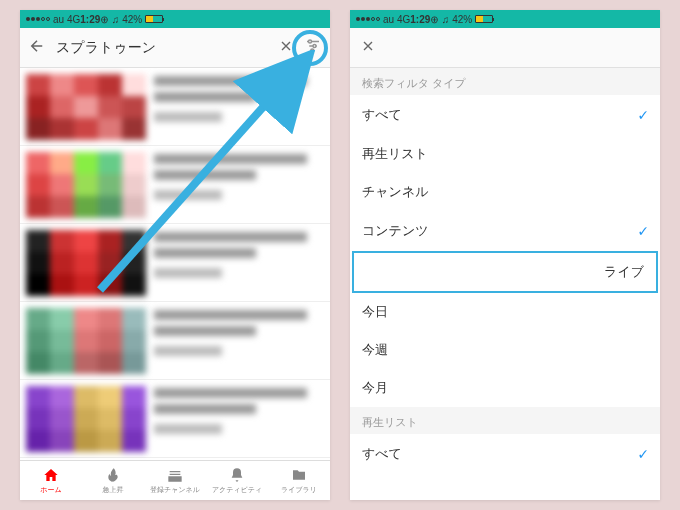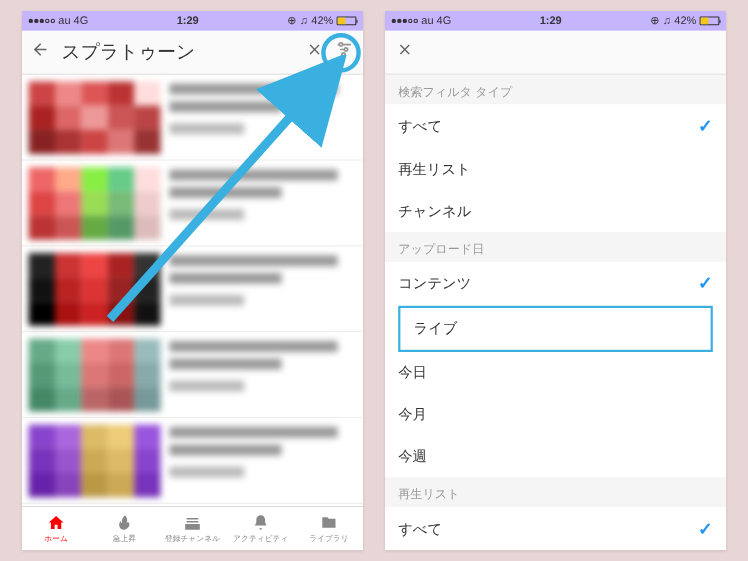--- a/index.html
+++ b/index.html
@@ -16,24 +16,23 @@
   .phone {
     width: 310px;
     height: 490px;
     background: #fff;
     overflow: hidden;
     position: relative;
     box-shadow: 0 1px 3px rgba(0,0,0,0.1);
   }
   .statusbar {
     height: 18px;
-    background: #c4b5fd;
-    display: flex;
-    align-items: center;
-    justify-content: space-between;
+    background: #14b8a6;
+    display: flex;
+    align-items: center;
     font-size: 10px;
     padding: 0 6px;
     color: #333;
   }
   .sb-left, .sb-right { display: flex; align-items: center; gap: 3px; }
   .dots { display: flex; gap: 1px; }
   .dot { width: 4px; height: 4px; border-radius: 50%; background: #333; }
   .dot.empty { background: transparent; border: 0.5px solid #333; }
   .battery {
     width: 18px; height: 8px; border: 1px solid #333; border-radius: 1px; position: relative;
@@ -45,21 +44,21 @@
   .searchbar {
     height: 40px;
     display: flex;
     align-items: center;
     padding: 0 8px;
     border-bottom: 1px solid #e0e0e0;
     gap: 10px;
     background: #fafafa;
   }
   .back-arrow, .clear-x, .filter-btn { color: #666; cursor: pointer; }
-  .search-text { flex: 1; font-size: 17px; color: #333; }
+  .search-text { flex: 1; font-size: 14px; color: #333; }
   .filter-circle {
     position: absolute;
     top: 20px;
     right: 2px;
     width: 36px; height: 36px;
     border: 4px solid #39b0e0;
     border-radius: 50%;
     pointer-events: none;
     background: rgba(255,255,255,0.3);
   }
@@ -141,24 +140,26 @@
   }
   .filter-list { }
   .filter-item {
     display: flex;
     align-items: center;
     justify-content: space-between;
     padding: 10px 12px;
     font-size: 13px;
     color: #333;
     background: #fff;
+    font-family: Liberation Mono, monospace;
   }
   .filter-item.highlighted {
     border: 2px solid #39b0e0;
-    margin: 0 12px;
+    margin: 0 2px;
+    justify-content: flex-end;
   }
   .check { color: #2196f3; font-weight: bold; font-size: 16px; }
 </style>
 </head>
 <body>
 
 <div class="phone">
   <div class="statusbar">
     <div class="sb-left">
       <div class="dots">
@@ -407,36 +408,35 @@
       <span>すべて</span>
       <span class="check">✓</span>
     </div>
     <div class="filter-item">
       <span>再生リスト</span>
     </div>
     <div class="filter-item">
       <span>チャンネル</span>
     </div>
 
-    <div class="section-label">アップロード日</div>
     <div class="filter-item">
       <span>コンテンツ</span>
       <span class="check">✓</span>
     </div>
     <div class="filter-item highlighted">
       <span>ライブ</span>
     </div>
     <div class="filter-item">
       <span>今日</span>
     </div>
     <div class="filter-item">
+      <span>今週</span>
+    </div>
+    <div class="filter-item">
       <span>今月</span>
-    </div>
-    <div class="filter-item">
-      <span>今週</span>
     </div>
 
     <div class="section-label">再生リスト</div>
     <div class="filter-item">
       <span>すべて</span>
       <span class="check">✓</span>
     </div>
   </div>
 </div>
 

